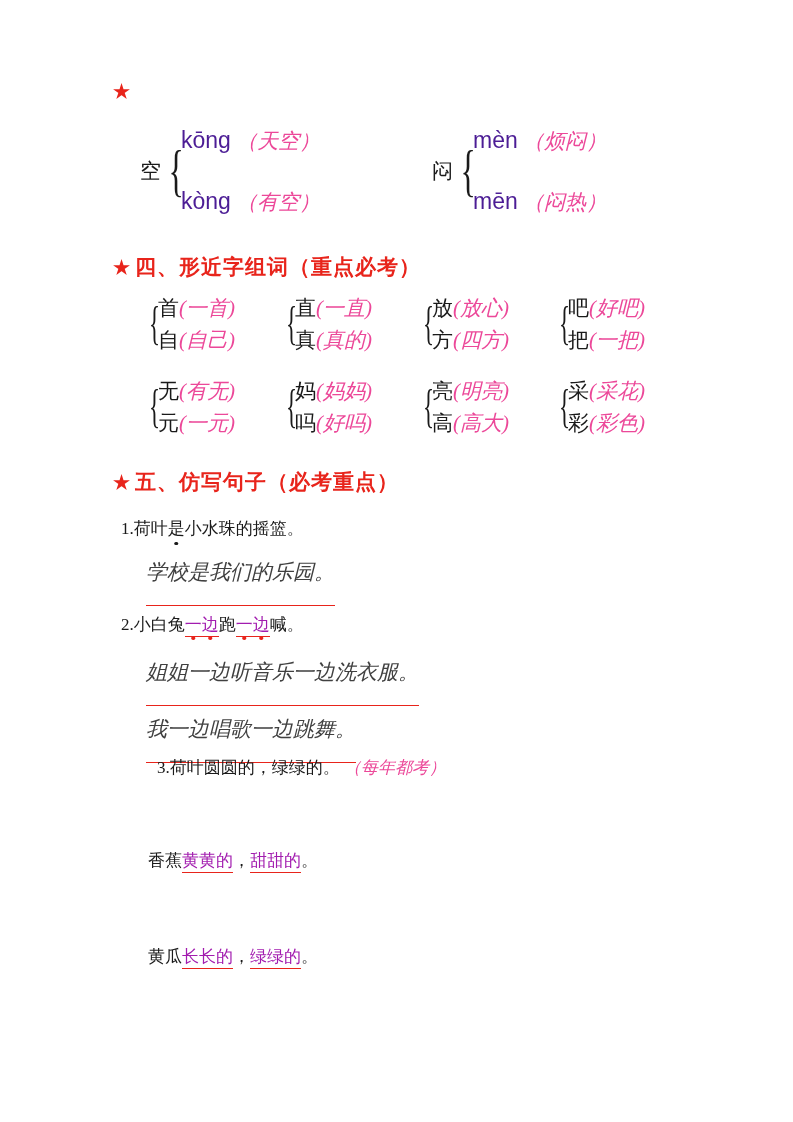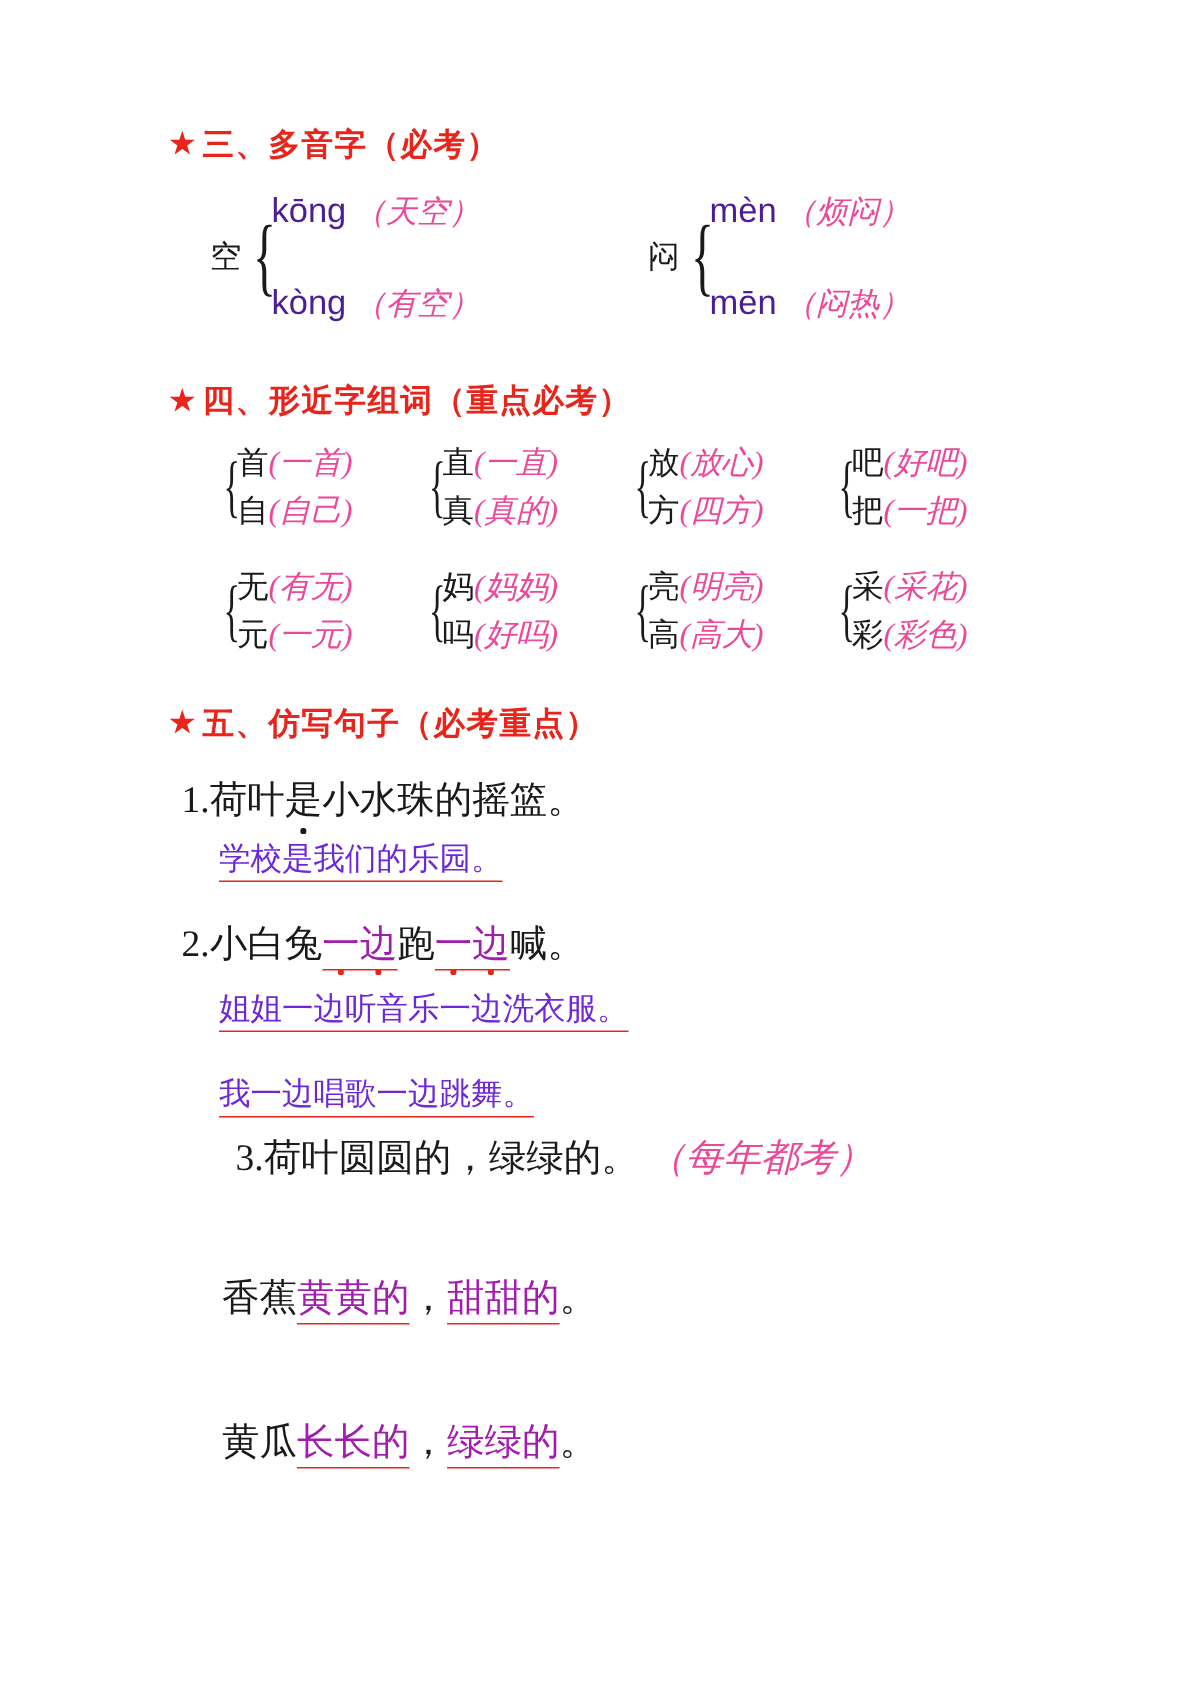--- a/index.html
+++ b/index.html
@@ -105,35 +105,36 @@
     justify-content: flex-end;
   }
   .pairrow {
     font-size: 21px;
     white-space: nowrap;
     line-height: 1.15;
   }
 
   
   .qline {
-    font-size: 25px;
+    font-size: 17px;
     white-space: nowrap;
     line-height: 1.3;
   }
   .num {
     font-family: "Liberation Serif", serif;
   }
   .ans {
-    color: #6d28d9;
+    color: #404040;
     font-size: 21px;
     white-space: nowrap;
     border-bottom: 1.6px solid #e8241b;
-    padding-bottom: 2px;
+    padding-bottom: 20px;
     display: inline-block;
     line-height: 1.25;
+    font-style: italic;
   }
   .u {
     color: #a21caf;
     border-bottom: 1.6px solid #e8241b;
     padding-bottom: 1px;
     display: inline-block;
     line-height: 1.15;
   }
   
   .dot {
@@ -153,21 +154,20 @@
   }
   .dotblk::after { background: #1a1a1a; }
 </style>
 </head>
 <body>
 
 <div class="page">
 
   <div class="abs heading" style="left:113px; top:82px;">
     <span class="star">★</span>
-      <span>三、多音字（必考）</span>
   </div>
 
   <div class="abs brace-group" style="left:140px; top:128px;">
     <span class="brace-char">空</span>
     <span class="brace">{</span>
     <div class="brace-rows">
       <div class="brace-row">
         <span class="pinyin">kōng</span>
         <span class="red">（天空）</span>
       </div>

